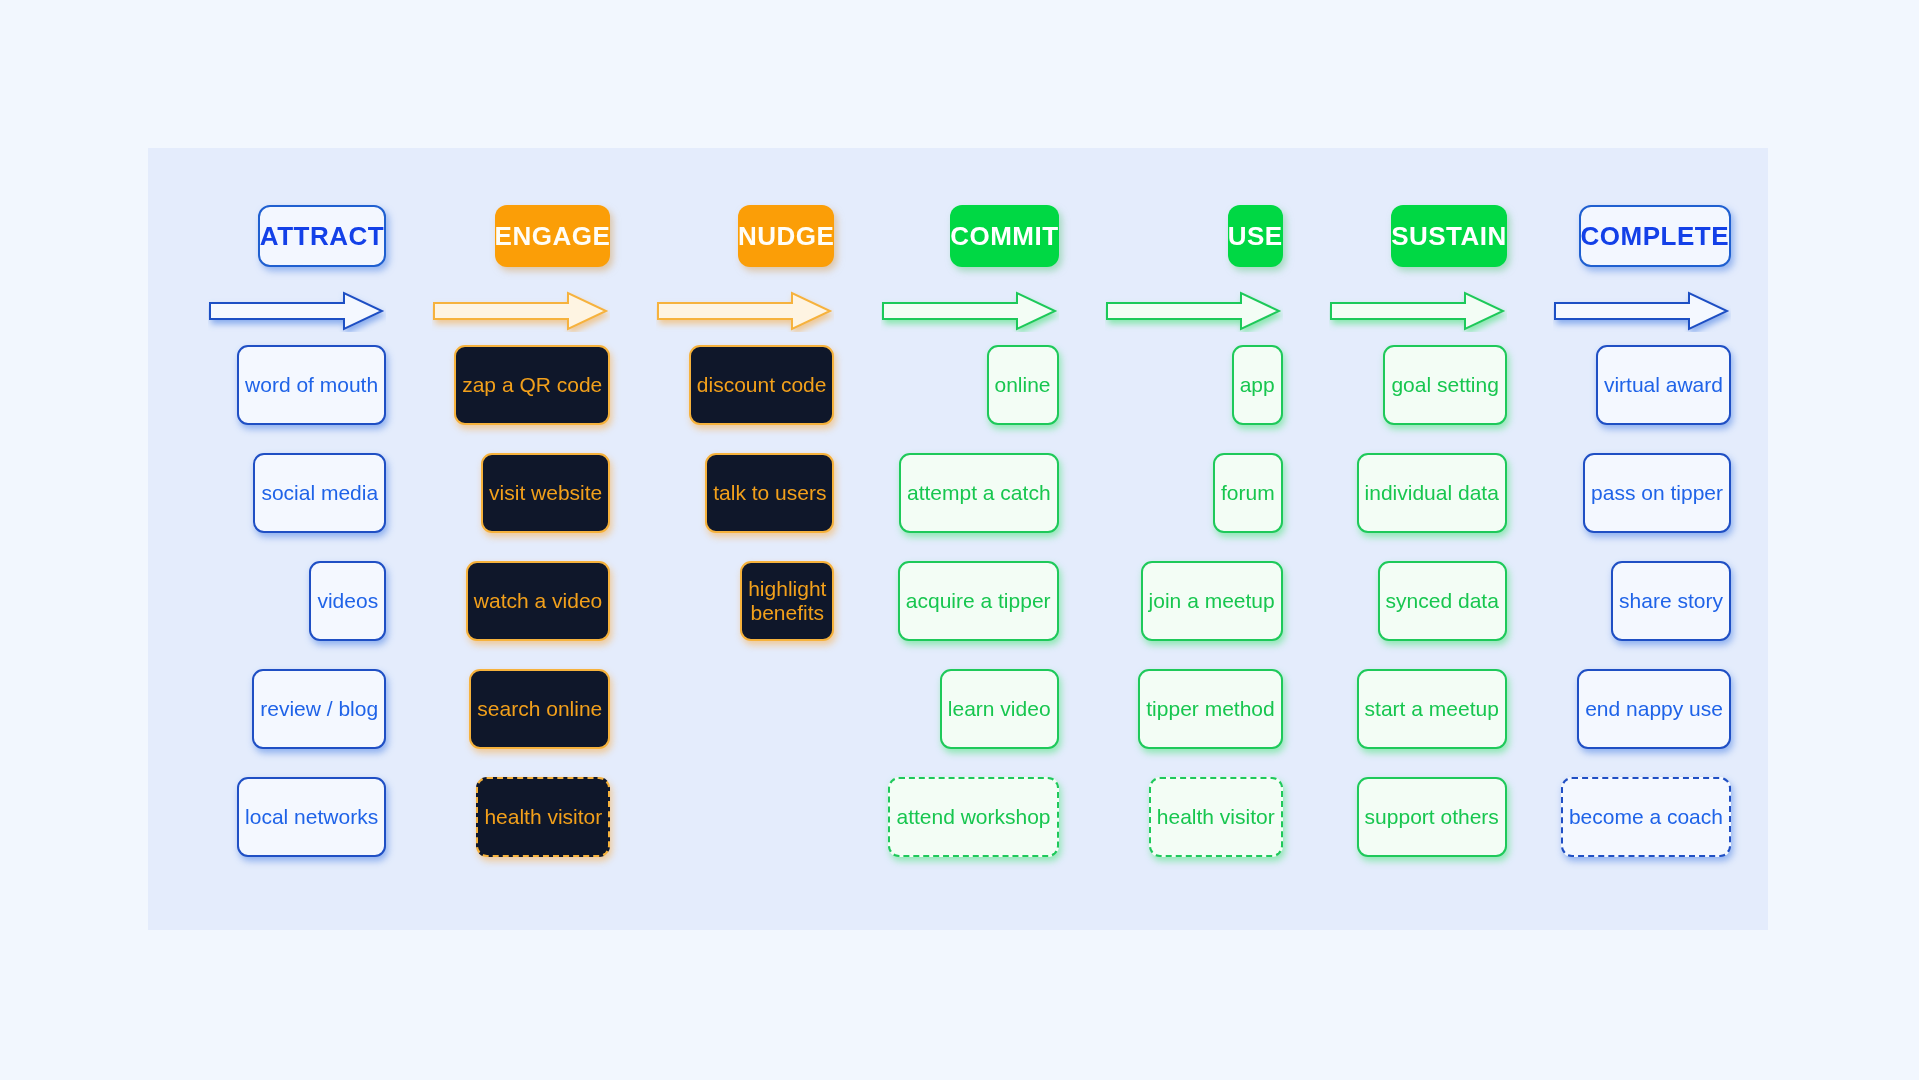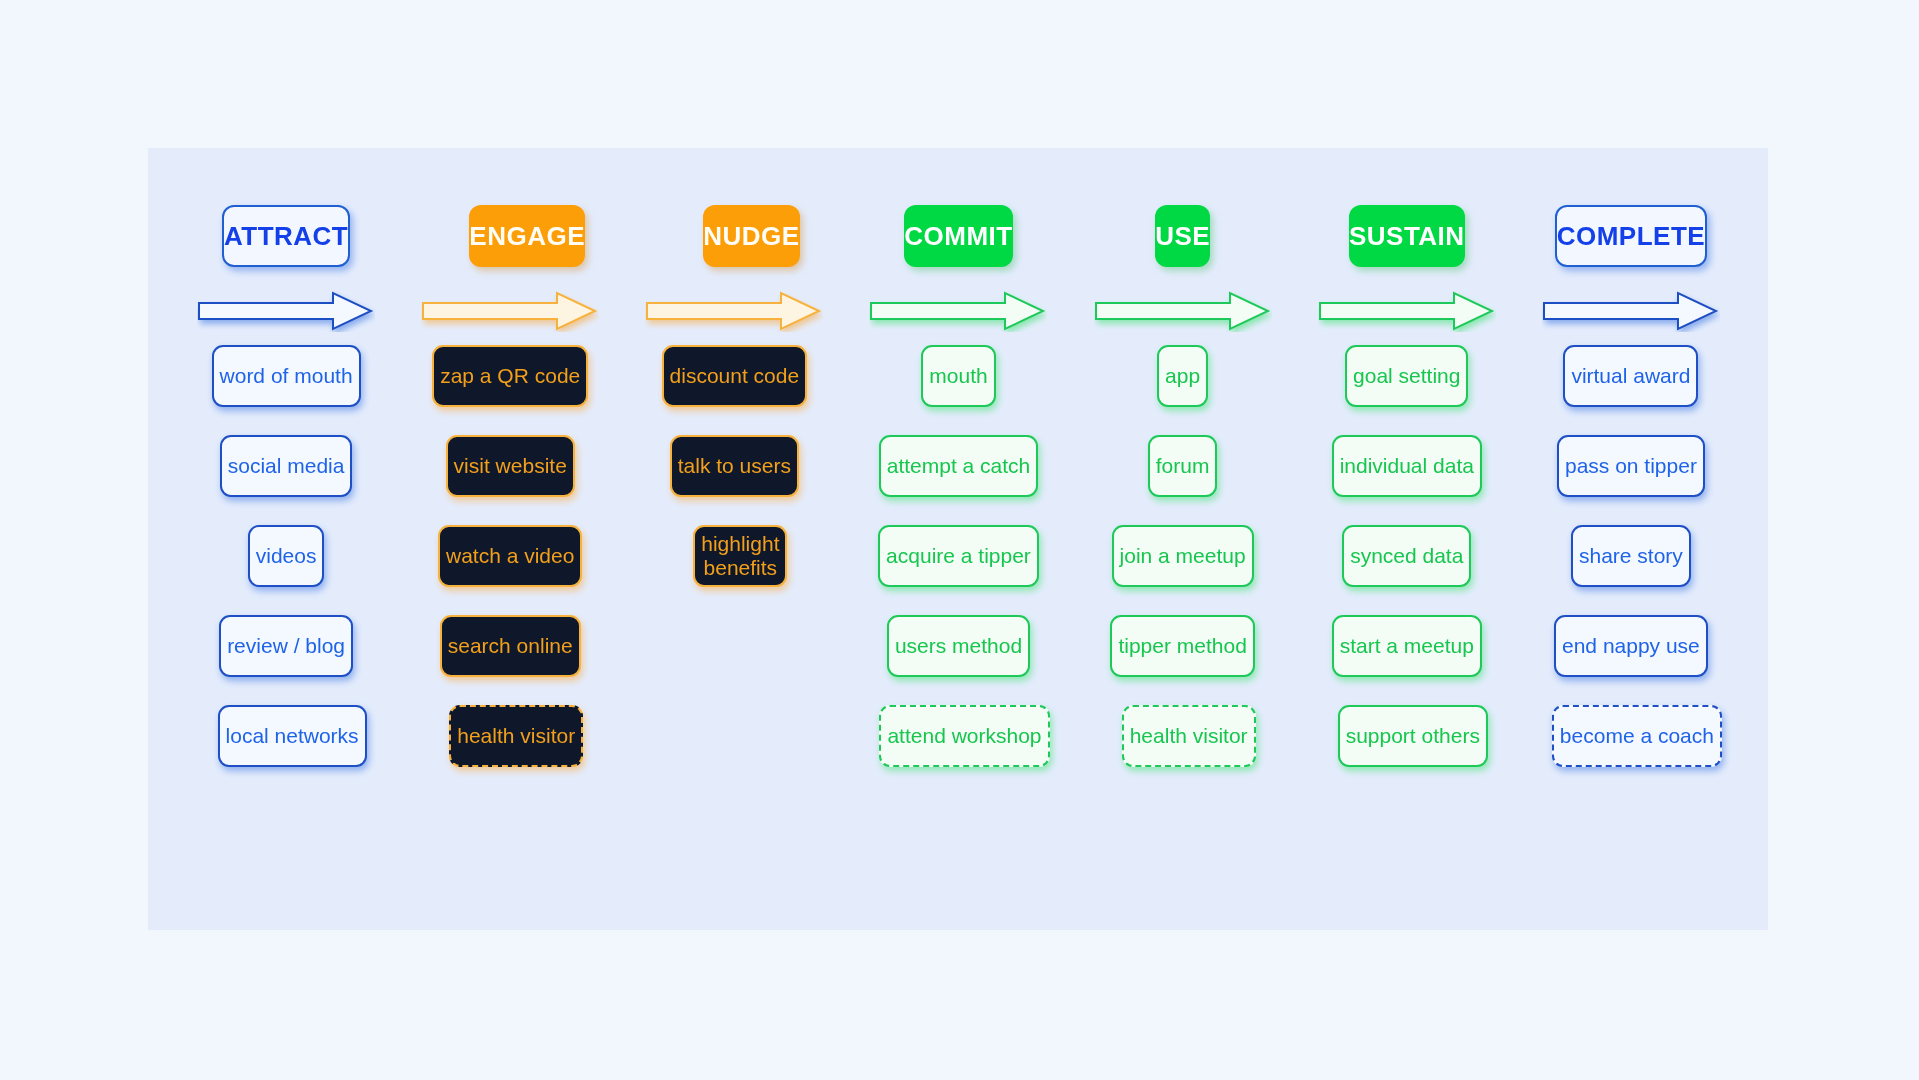--- a/index.html
+++ b/index.html
@@ -38,21 +38,21 @@
     top: 205px;
     width: 1545px;
     display: grid;
     grid-template-columns: repeat(7, 1fr);
     column-gap: 24px;
   }
 
   .col {
     display: flex;
     flex-direction: column;
-    align-items: center;
+    align-items: flex-end;
   }
 
   
   .hdr {
     height: 62px;
     border-radius: 12px;
     display: flex;
     align-items: center;
     justify-content: center;
     font-size: 26px;
@@ -86,21 +86,21 @@
     height: 44px;
     display: flex;
     align-items: center;
     justify-content: center;
     margin-bottom: 12px;
   }
   .arrowwrap svg { display: block; }
 
   
   .cell {
-    height: 62px;
+    height: 80px;
     border-radius: 11px;
     display: flex;
     align-items: center;
     justify-content: center;
     text-align: center;
     font-size: 21px;
     line-height: 1.12;
     box-sizing: border-box;
     margin-bottom: 28px;
     padding: 0 6px;
@@ -220,30 +220,30 @@
           <svg width="178" height="42" viewBox="0 0 178 42">
             <defs>
               <filter id="sh-arrow-right-green-3" x="-30%" y="-30%" width="180%" height="200%">
                 <feDropShadow dx="2" dy="4" stdDeviation="3" flood-color="rgba(120,230,160,0.85)"></feDropShadow>
               </filter>
             </defs>
             <path d="M2,13 L136,13 L136,3 L174,21 L136,39 L136,29 L2,29 Z" fill="#f3fdf5" stroke="#1ec95a" stroke-width="2" stroke-linejoin="miter" filter="url(#sh-arrow-right-green-3)"></path>
           </svg>
         </div>
         <div class="cell green">
-          <span class="txt">mouth</span>
+          <span class="txt">online</span>
         </div>
         <div class="cell green">
           <span class="txt">attempt  a catch</span>
         </div>
         <div class="cell green">
           <span class="txt">acquire a tipper</span>
         </div>
         <div class="cell green">
-          <span class="txt">users method</span>
+          <span class="txt">learn video</span>
         </div>
         <div class="cell green dashed">
           <span class="txt">attend workshop</span>
         </div>
       </div>
       <div class="col">
         <div class="hdr fill-green">USE</div>
         <div class="arrowwrap">
           <svg width="178" height="42" viewBox="0 0 178 42">
             <defs>

